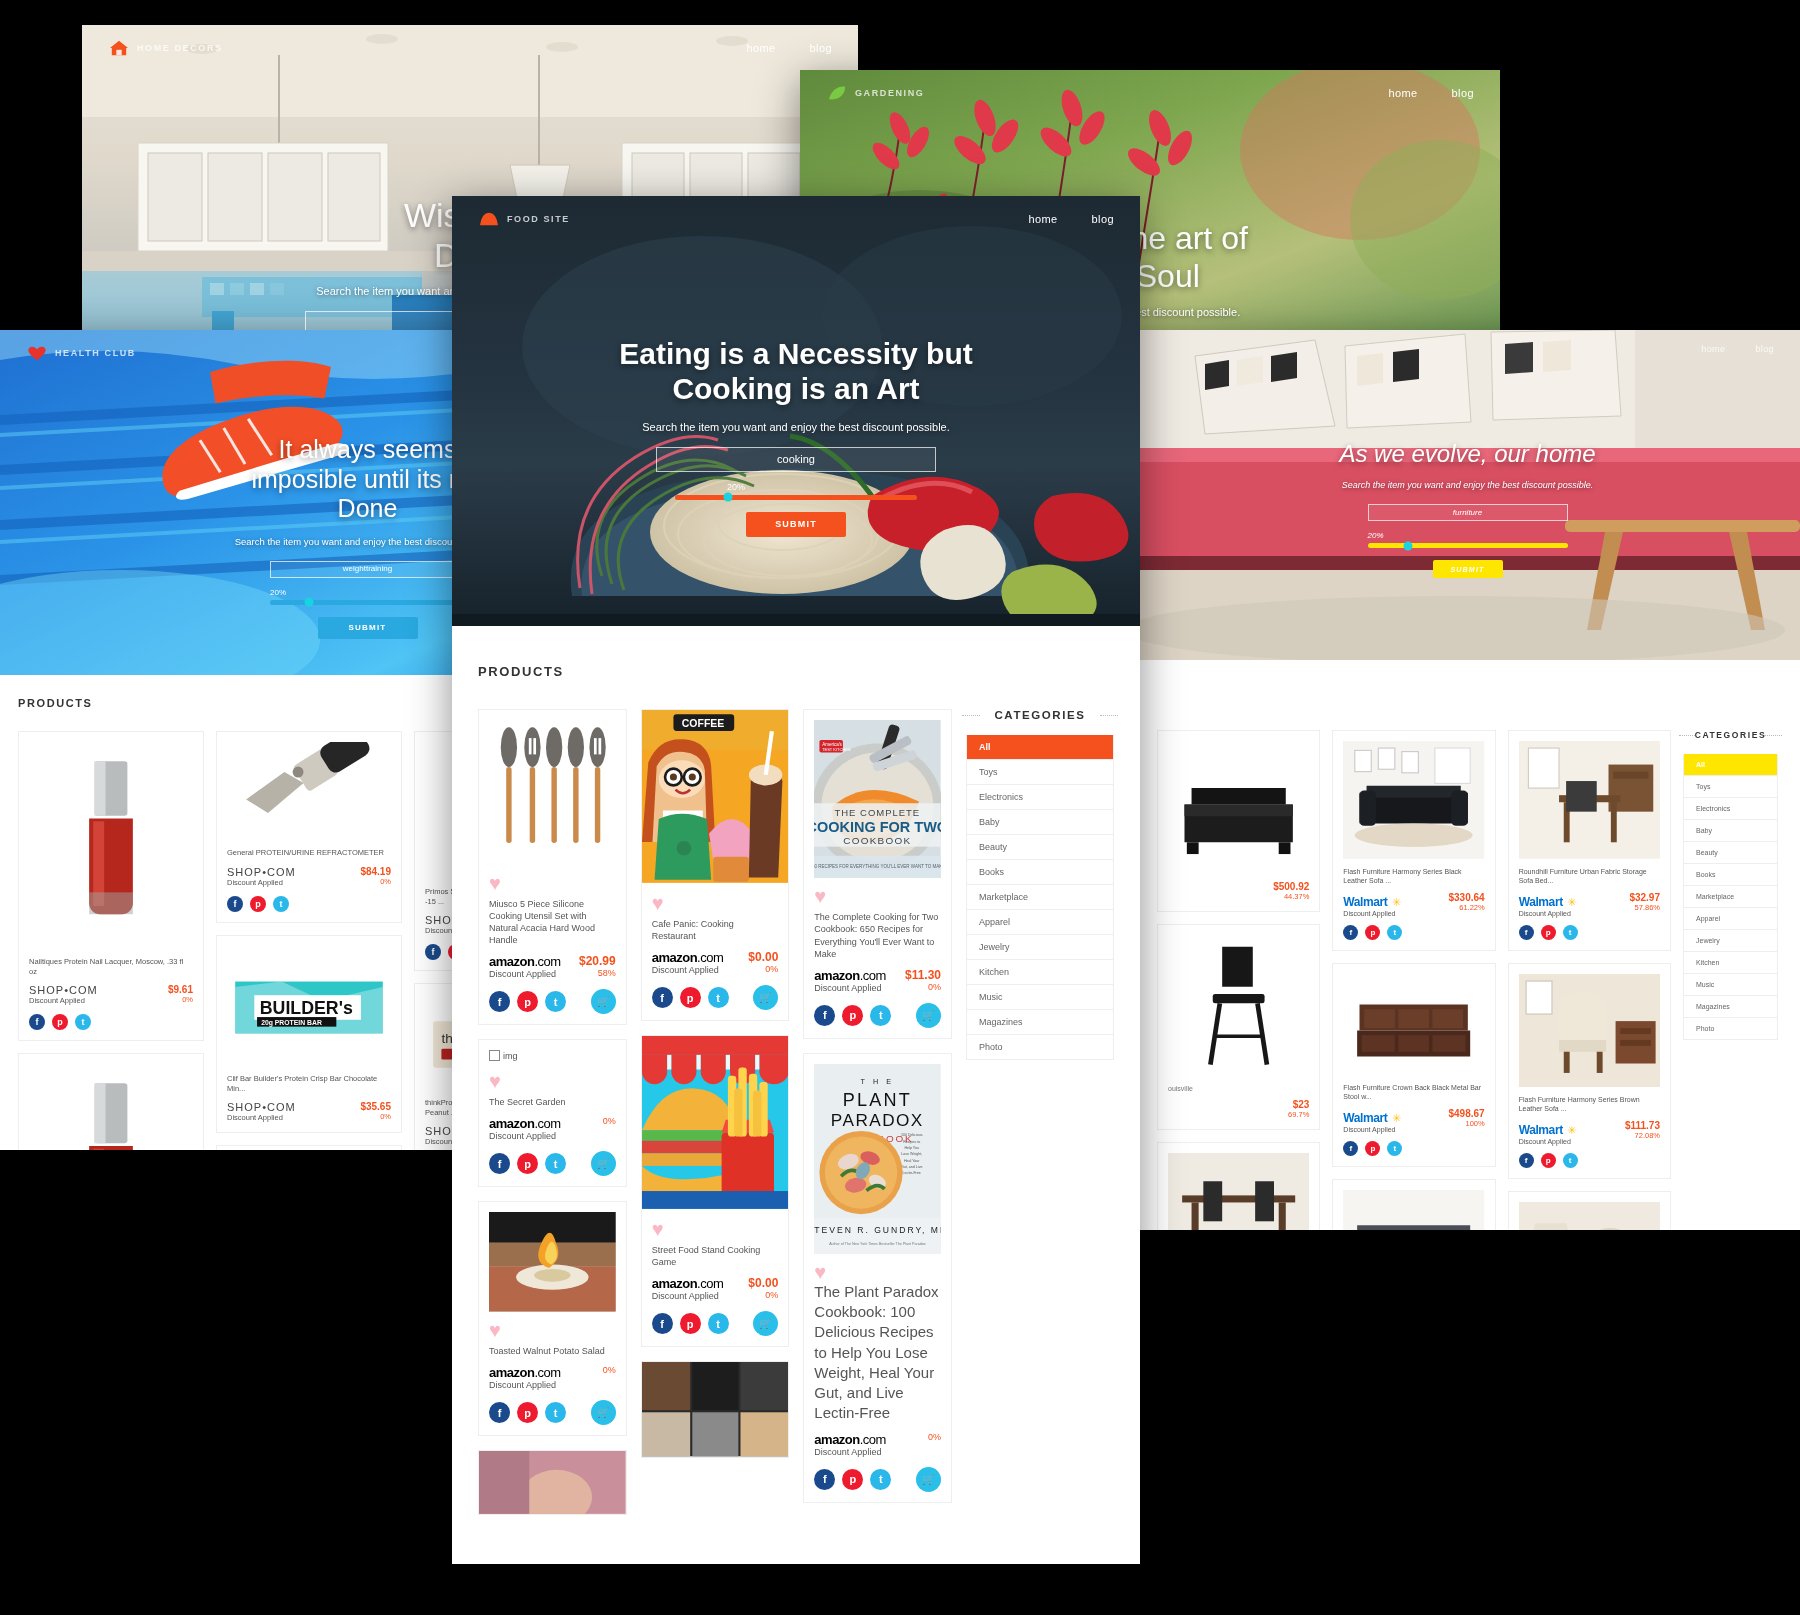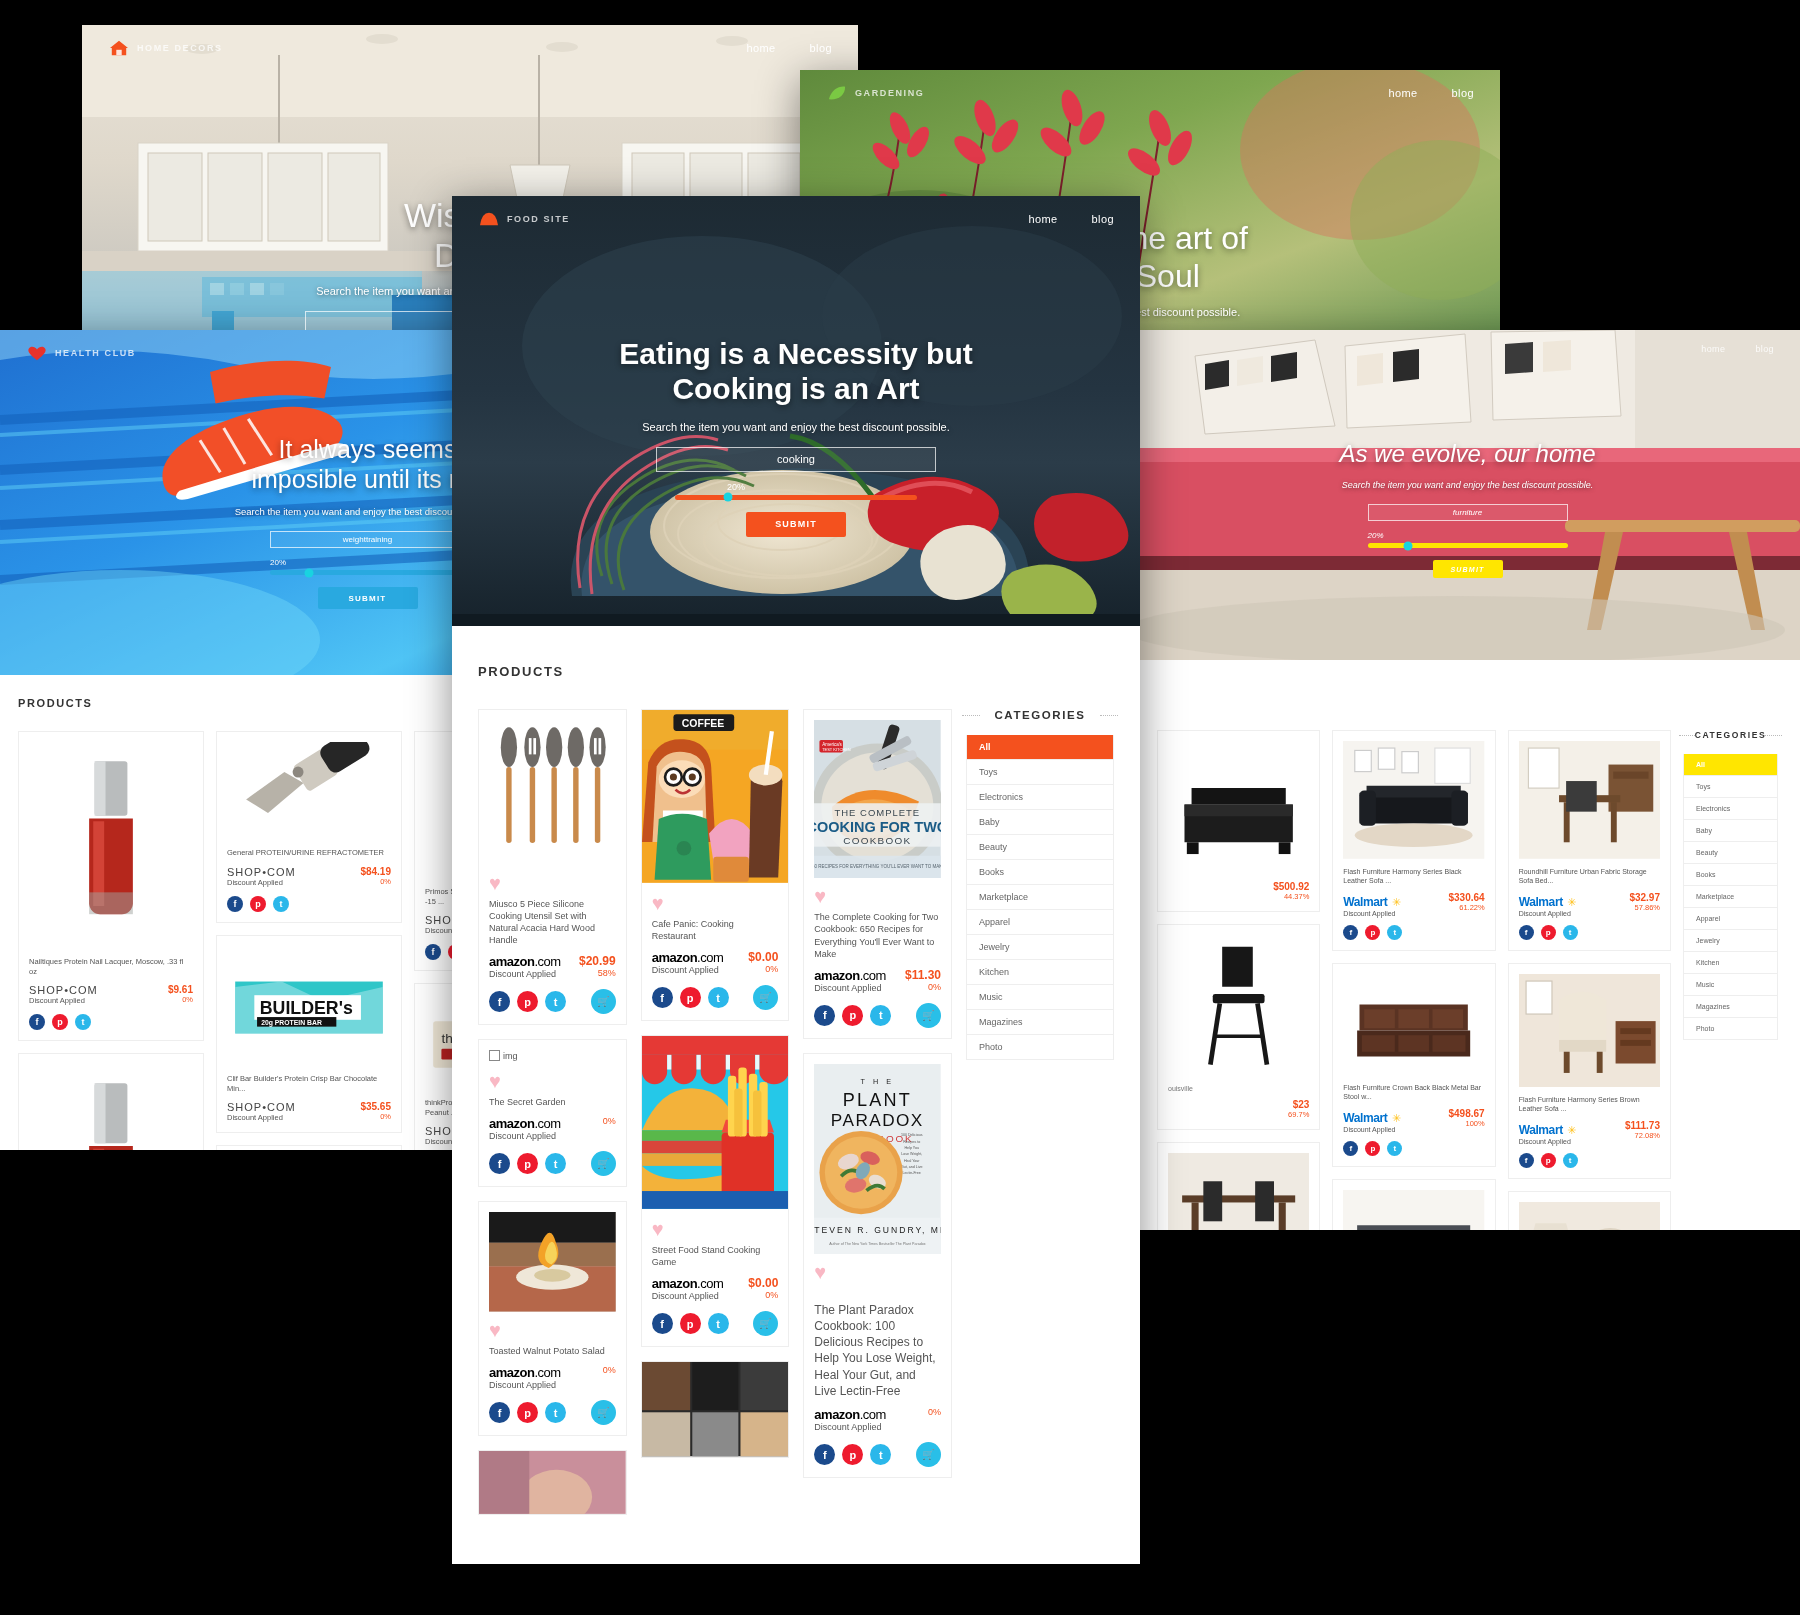--- a/index.html
+++ b/index.html
@@ -321,20 +321,21 @@
           <span class="brand-name">HEALTH CLUB</span>
         </div>
         <div class="nav-links">
           <span>home</span>
           <span>blog</span>
         </div>
       </div>
       <div class="hero-center" style="top:105px;">
         <div class="hero-title" style="font-size:25px;">It always seems</div>
         <div class="hero-title" style="font-size:25px;">imposible until its not</div>
+        <div class="hero-title" style="font-size:25px;">Done</div>
         <div class="hero-sub" style="font-size:9.5px;margin-top:12px;">Search the item you want and enjoy the best discount possible.</div>
         <div class="search-box" style="width:195px;height:17px;font-size:8px;">
           <span>weighttraining</span>
         </div>
         <div class="slider-wrap" style="width:195px;">
           <div class="slider-val">20%</div>
           <div class="slider-track" style="background:#29a9e0;">
             <div class="slider-knob" style="left:20%;"></div>
           </div>
         </div>
@@ -1180,21 +1181,21 @@
               <ellipse cx="70" cy="130" rx="10" ry="7" fill="#e9ded2" transform="rotate(26 70 130)"></ellipse>
               <path d="M30 124 q12 -12 22 -2" stroke="#3f7a35" stroke-width="4" fill="none"></path>
               <path d="M58 140 q12 -10 20 -2" stroke="#3f7a35" stroke-width="4" fill="none"></path>
               <ellipse cx="54" cy="118" rx="7" ry="10" fill="#7fa9b8" transform="rotate(30 54 118)"></ellipse>
             </g>
             <rect x="0" y="170" width="140" height="40" fill="#eef2f4"></rect>
             <text x="70" y="187" font-size="9.5" letter-spacing="2.2" text-anchor="middle" fill="#1a1a1a" font-family="Liberation Sans, sans-serif">STEVEN R. GUNDRY, MD</text>
             <text x="70" y="200" font-size="4" text-anchor="middle" fill="#777" font-family="Liberation Sans, sans-serif">Author of The New York Times Bestseller The Plant Paradox</text>
           </svg>
           <div class="heart" style="font-size:20px;margin-top:8px;">♥</div>
-          <div class="ptitle" style="font-size:12px;margin-top:20px;">The Plant Paradox Cookbook: 100 Delicious Recipes to Help You Lose Weight, Heal Your Gut, and Live Lectin-Free</div>
+          <div class="ptitle" style="font-size:15px;margin-top:0;">The Plant Paradox Cookbook: 100 Delicious Recipes to Help You Lose Weight, Heal Your Gut, and Live Lectin-Free</div>
           <div class="prow" style="margin-top:8px;">
             <div>
               <div class="amz" style="font-size:13px;">
                 <span>amazon</span><i>.com</i>
               </div>
               <div class="disc" style="font-size:9px;">Discount Applied</div>
             </div>
             <div style="text-align:right;">
               <div class="pct" style="font-size:9px;">0%</div>
             </div>

